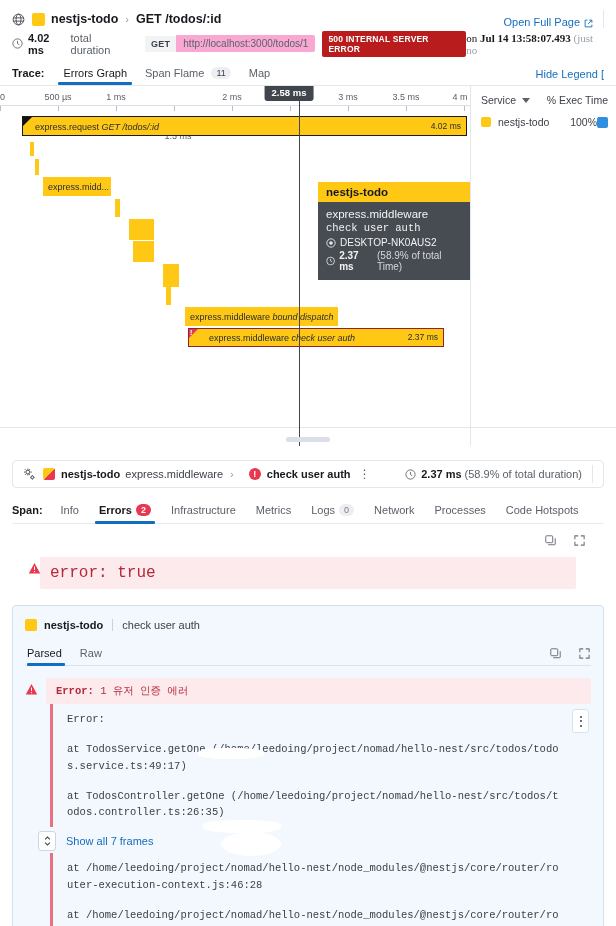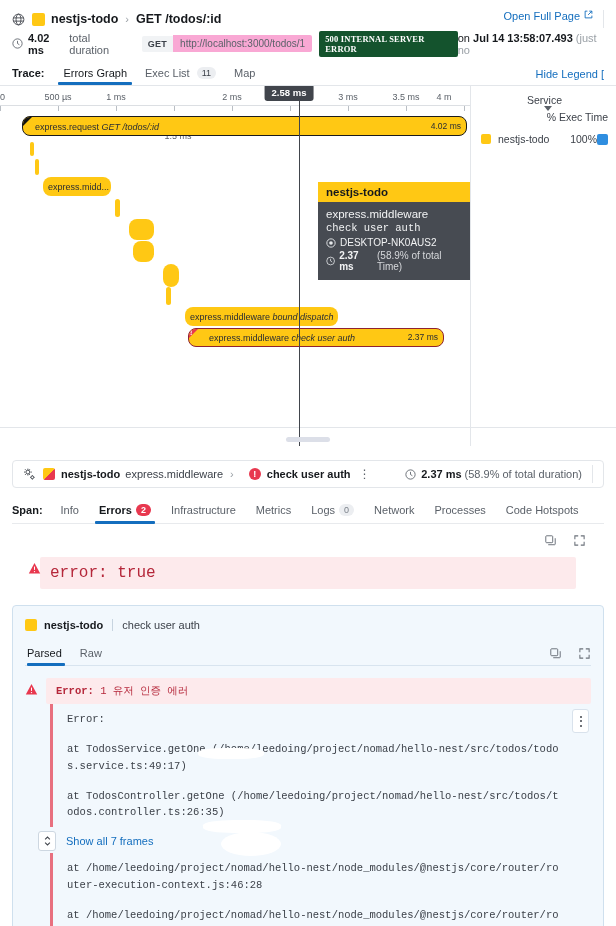--- a/index.html
+++ b/index.html
@@ -15,39 +15,39 @@
   }
 
   
   .hdr { padding: 8px 12px 0 12px; }
   .hdr-row1 { display:flex; align-items:center; height:22px; }
   .globe-icon { width:13px; height:13px; margin-right:7px; flex:0 0 auto; }
   .svc-swatch { width:13px; height:13px; background:#FFC814; border-radius:2px; margin-right:6px; flex:0 0 auto; }
   .svc-name { font-weight:bold; font-size:12.5px; color:#16191d; }
   .crumb-sep { color:#9aa0a6; margin:0 7px; font-size:11px; }
   .op-name { font-weight:bold; font-size:12.5px; color:#16191d; }
-  .hdr-right { margin-left:auto; display:flex; align-items:flex-start; }
+  .hdr-right { margin-left:auto; display:flex; align-items:flex-end; }
   .link { color:#146ebe; font-size:11px; cursor:pointer; }
   .ext-icon { width:9px; height:9px; margin-left:4px; }
   .vdiv { width:1px; height:18px; background:#e3e6ea; margin-left:10px; }
 
   .hdr-row2 { display:flex; align-items:center; height:25px; margin-top:1px; }
   .clock-icon { width:11px; height:11px; margin-right:5px; flex:0 0 auto; }
   .dur-strong { font-weight:bold; font-size:11px; color:#16191d; }
   .dur-light { color:#5b6169; font-size:11px; margin-left:3px; }
   .method-pill {
     margin-left:12px; background:#f1f3f5; color:#3c4149; font-weight:bold;
     font-size:9px; padding:3px 6px; border-radius:2px 0 0 2px; letter-spacing:.3px;
   }
   .url-pill { background:#f9a8d4; color:#5b6169; font-size:10px; padding:3px 7px; border-radius:0 2px 2px 0; }
   .err-pill {
-    margin-left:7px; background:#14532d; color:#fff; font-weight:bold;
-    font-size:8.5px; padding:3px 6px; border-radius:2px; letter-spacing:.2px;font-family:Liberation Serif, serif;
-  }
-  .ts { margin-left:auto; font-size:11px; color:#16191d; }
+    margin-left:7px; background:#b91c1c; color:#fff; font-weight:bold;
+    font-size:8.5px; padding:3px 6px; border-radius:2px; letter-spacing:.2px;
+  }
+  .ts { margin-left:auto; font-size:11px; color:#16191d;font-family:Liberation Serif, serif; }
   .ts b { font-weight:bold; }
   .ts .muted { color:#9aa0a6; }
 
   .hdr-row3 { display:flex; align-items:flex-end; height:26px; margin-top:3px; position:relative; }
   .trace-lbl { font-weight:bold; font-size:11px; color:#16191d; padding-bottom:6px; margin-right:10px; }
   .tab { font-size:11px; color:#5b6169; padding:0 9px 6px 9px; cursor:pointer; position:relative; }
   .tab.active { color:#16191d; }
   .tab.active::after {
     content:""; position:absolute; left:4px; right:4px; bottom:0; height:3px; background:#146ebe; border-radius:1px;
   }
@@ -67,21 +67,21 @@
   .tick-lbl.first { transform:none; }
   .tick-mark { position:absolute; top:13px; width:1px; height:6px; background:#b9bec4; }
   .axis-line { position:absolute; left:0; top:19px; width:470px; height:1px; background:#dcdfe3; }
 
   .cursor-chip {
     position:absolute; background:#41454c; color:#fff; font-size:9.5px; font-weight:bold;
     padding:3px 7px; border-radius:3px; top:-2px; transform:translateX(-50%); z-index:6; white-space:nowrap;
   }
   .cursor-line { position:absolute; top:14px; width:1px; background:#41454c; z-index:5; }
 
-  .span { position:absolute; background:#FFC814; overflow:hidden; white-space:nowrap;border-radius:8px; }
+  .span { position:absolute; background:#FFC814; overflow:hidden; white-space:nowrap; }
   .span-root { border:1px solid #1b1b1b; background:#FFC814; }
   .span-err { border:1px solid #8f2231; }
   .span-lbl { font-size:9px; color:#2a2d33; padding-left:5px; line-height:1; }
   .span-lbl i { font-style:italic; }
   .span-dur { position:absolute; right:5px; font-size:8.5px; color:#2a2d33; }
   .corner-flag {
     position:absolute; left:0; top:0; width:0; height:0;
     border-left:9px solid #111; border-bottom:9px solid transparent;
   }
   .corner-flag.red { border-left-color:#e8384f; }
@@ -93,21 +93,21 @@
   .tip-bd { background:#474b52; color:#f2f3f4; padding:6px 8px 8px 8px; }
   .tip-l1 { font-size:11.5px; margin-bottom:2px; }
   .tip-l2 { font-size:10.5px; font-family:"Liberation Mono", monospace; margin-bottom:3px; }
   .tip-l3, .tip-l4 { font-size:10px; display:flex; align-items:center; gap:4px; }
   .tip-l4 { margin-top:2px; }
   .tip-l4 b { font-weight:bold; }
   .tip-l4 .pct { color:#d6d8db; }
 
   
   .legend { position:absolute; right:0; top:0; width:146px; height:360px; border-left:1px solid #e3e6ea; }
-  .legend-hd { display:flex; align-items:center; padding:8px 8px 6px 10px; font-size:10.5px; color:#3c4149;flex-direction:column; }
+  .legend-hd { display:flex; align-items:center; padding:8px 8px 6px 10px; font-size:10.5px; color:#3c4149; }
   .caret { width:0;height:0;border-left:4px solid transparent;border-right:4px solid transparent;border-top:5px solid #5b6169; margin-left:6px;}
   .legend-hd .pct-h { margin-left:auto; }
   .legend-row { display:flex; align-items:center; padding:4px 8px 4px 10px; font-size:10.5px; color:#3c4149; }
   .legend-sw { width:10px; height:10px; background:#FFC814; border-radius:2px; margin-right:7px; }
   .legend-pct { margin-left:auto; margin-right:0; }
   .legend-bar { width:11px; height:11px; background:#2f8ee0; border-radius:2px; }
 
   .drag-pill { position:absolute; left:50%; transform:translateX(-50%); top:449px; width:44px; height:5px; background:#dcdfe8; border-radius:3px; z-index:20; }
 
   
@@ -223,21 +223,21 @@
       <span class="muted">(just no</span>
     </span>
   </div>
 
   <div class="hdr-row3">
     <span class="trace-lbl">Trace:</span>
     <div class="tab active">
       <span>Errors Graph</span>
     </div>
     <div class="tab">
-      <span>Exec List</span>
+      <span>Span Flame</span>
       <span class="cnt-badge">11</span>
     </div>
     <div class="tab">
       <span>Map</span>
     </div>
     <div class="hdr-row3-right">
       <span class="link">Hide Legend [</span>
     </div>
   </div>
 </div>
@@ -255,21 +255,21 @@
         <div class="tick-lbl" style="left: 178px; margin-top: 39px;">1.5 ms</div>
         <div class="tick-mark" style="left: 174px;"></div>
         <div class="tick-lbl" style="left: 232px;">2 ms</div>
         <div class="tick-mark" style="left: 232px;"></div>
         <div class="tick-lbl" style="left: 290px;">2.5 ms</div>
         <div class="tick-mark" style="left: 290px;"></div>
         <div class="tick-lbl" style="left: 348px;">3 ms</div>
         <div class="tick-mark" style="left: 348px;"></div>
         <div class="tick-lbl" style="left: 406px;">3.5 ms</div>
         <div class="tick-mark" style="left: 406px;"></div>
-        <div class="tick-lbl" style="left: 444px;">4 m</div>
+        <div class="tick-lbl" style="left: 460px;">4 m</div>
         <div class="tick-mark" style="left: 464px;"></div>
       </div>
     <div class="axis-line"></div>
     <div id="cursor-chip" class="cursor-chip" style="left: 289px;">2.58 ms</div>
     <div id="cursor-line" class="cursor-line" style="left: 299px; height: 346px;"></div>
     <div id="spans">
         <div class="span span-root" style="left: 22px; top: 30px; width: 445px; height: 20px; line-height: 18px;"><div class="corner-flag"></div><span class="span-lbl" style="padding-left: 12px;">express.request <i>GET /todos/:id</i></span><span class="span-dur">4.02 ms</span></div>
         <div class="span" style="left: 30px; top: 56px; width: 4px; height: 14px; line-height: 14px;"></div>
         <div class="span" style="left: 35px; top: 73px; width: 4px; height: 16px; line-height: 16px;"></div>
         <div class="span" style="left: 43px; top: 91px; width: 68px; height: 19px; line-height: 19px;"><span class="span-lbl" style="padding-left: 5px;">express.midd... </span></div>

